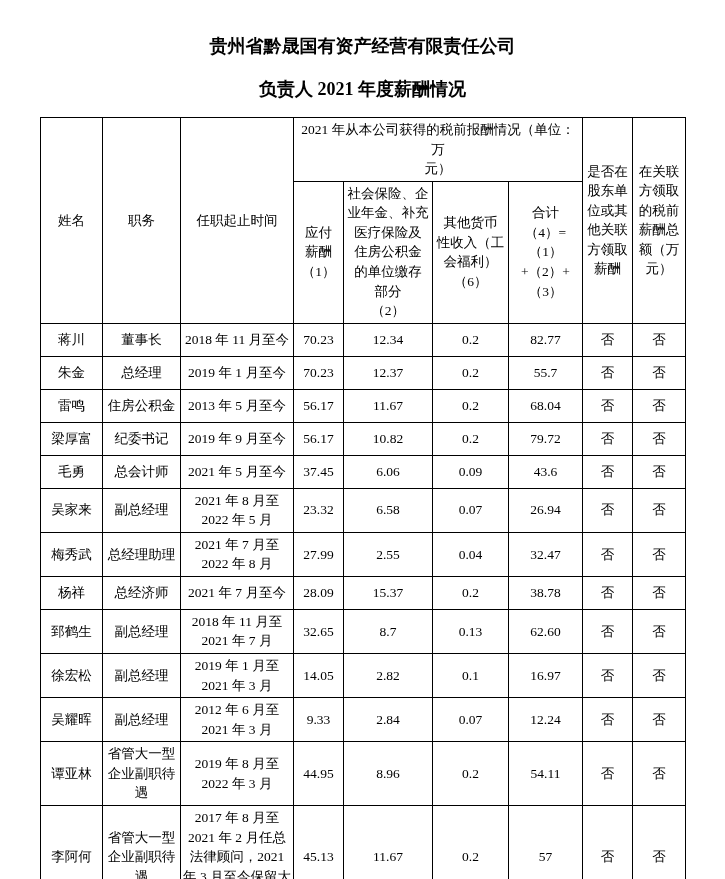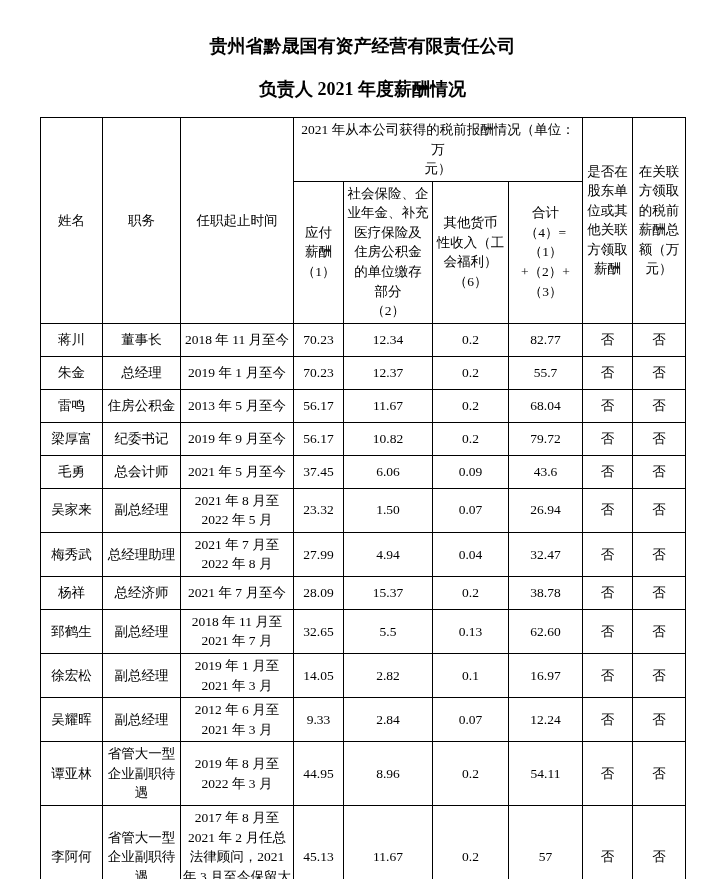--- a/index.html
+++ b/index.html
@@ -161,33 +161,33 @@
           <td>43.6</td>
           <td>否</td>
           <td>否</td>
         </tr>
         <tr>
           <td>吴家来</td>
           <td>副总经理</td>
           <td>2021 年 8 月至
 2022 年 5 月</td>
           <td>23.32</td>
-          <td>1.50</td>
+          <td>6.58</td>
           <td>0.07</td>
           <td>26.94</td>
           <td>否</td>
           <td>否</td>
         </tr>
         <tr>
           <td>梅秀武</td>
           <td>总经理助理</td>
           <td>2021 年 7 月至
 2022 年 8 月</td>
           <td>27.99</td>
-          <td>4.94</td>
+          <td>2.55</td>
           <td>0.04</td>
           <td>32.47</td>
           <td>否</td>
           <td>否</td>
         </tr>
         <tr>
           <td>杨祥</td>
           <td>总经济师</td>
           <td>2021 年 7 月至今</td>
           <td>28.09</td>
@@ -196,21 +196,21 @@
           <td>38.78</td>
           <td>否</td>
           <td>否</td>
         </tr>
         <tr>
           <td>郅鹤生</td>
           <td>副总经理</td>
           <td>2018 年 11 月至
 2021 年 7 月</td>
           <td>32.65</td>
-          <td>5.5</td>
+          <td>8.7</td>
           <td>0.13</td>
           <td>62.60</td>
           <td>否</td>
           <td>否</td>
         </tr>
         <tr>
           <td>徐宏松</td>
           <td>副总经理</td>
           <td>2019 年 1 月至
 2021 年 3 月</td>

